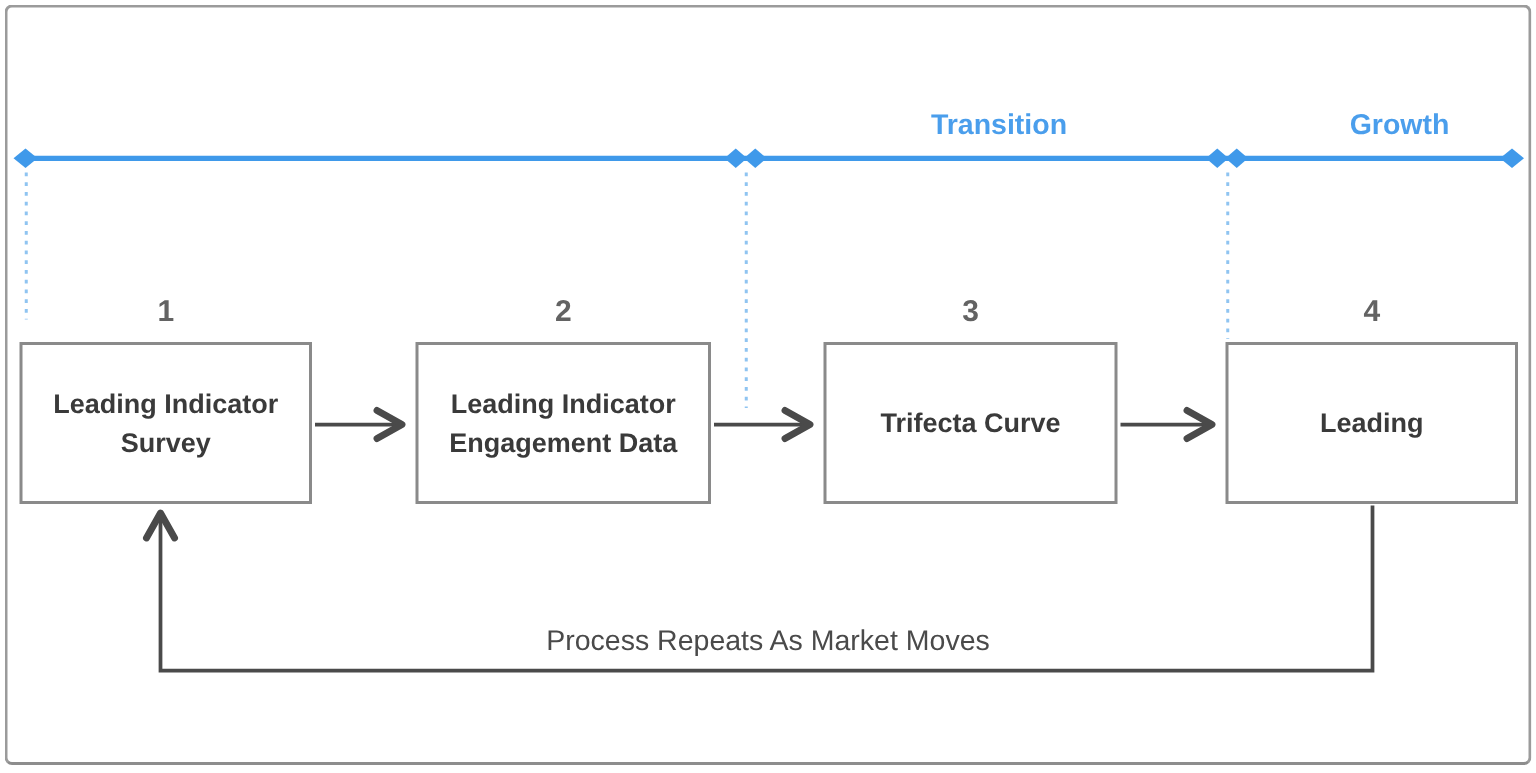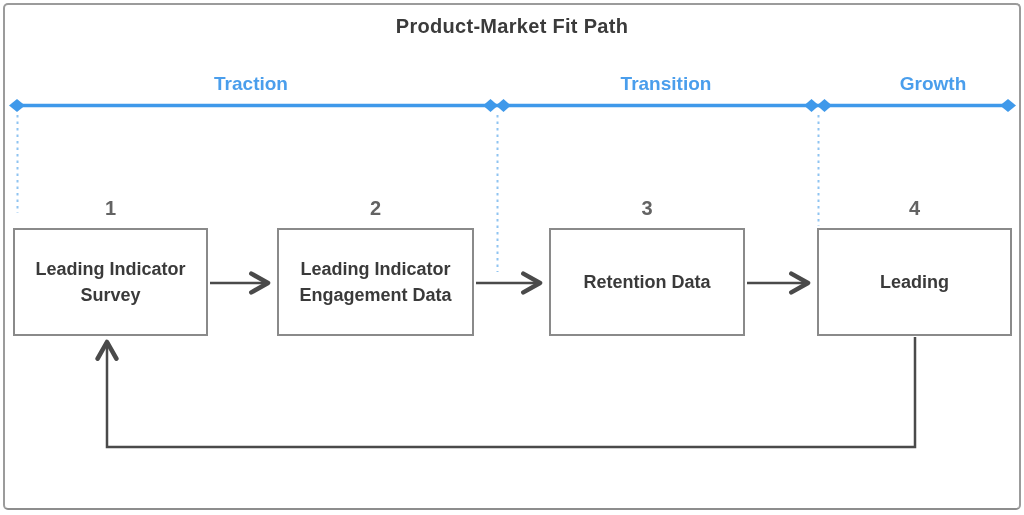--- a/index.html
+++ b/index.html
@@ -65,23 +65,21 @@
     white-space:pre;
   }
 </style>
 </head>
 <body>
 
 <div class="canvas">
 
   <div class="frame"></div>
 
-  <div class="title">Product-Market Fit Path</div>
 
-  <div class="phase-label phase-traction">Traction</div>
   <div class="phase-label phase-transition">Transition</div>
   <div class="phase-label phase-growth">Growth</div>
 
   <svg class="svg-layer" width="1024" height="515" viewBox="0 0 1024 515">
     <defs>
       <marker id="arrow" viewBox="0 0 12 12" refX="10" refY="6" markerWidth="10" markerHeight="10" orient="auto-start-reverse">
         <path d="M2,1.5 L10,6 L2,10.5" fill="none" stroke="#4a4a4a" stroke-width="2.2" stroke-linecap="round" stroke-linejoin="round"></path>
       </marker>
     </defs>
 
@@ -120,21 +118,22 @@
 
   <div class="box box-1">
     <span class="label">Leading Indicator
 Survey</span>
   </div>
   <div class="box box-2">
     <span class="label">Leading Indicator
 Engagement Data</span>
   </div>
   <div class="box box-3">
-    <span class="label">Retention Data</span>
+    <span class="label">Trifecta Curve</span>
   </div>
   <div class="box box-4">
     <span class="label">Leading</span>
   </div>
 
+  <div class="loop-label">Process Repeats As Market Moves</div>
 
 
 </div>
 
 </body></html>

